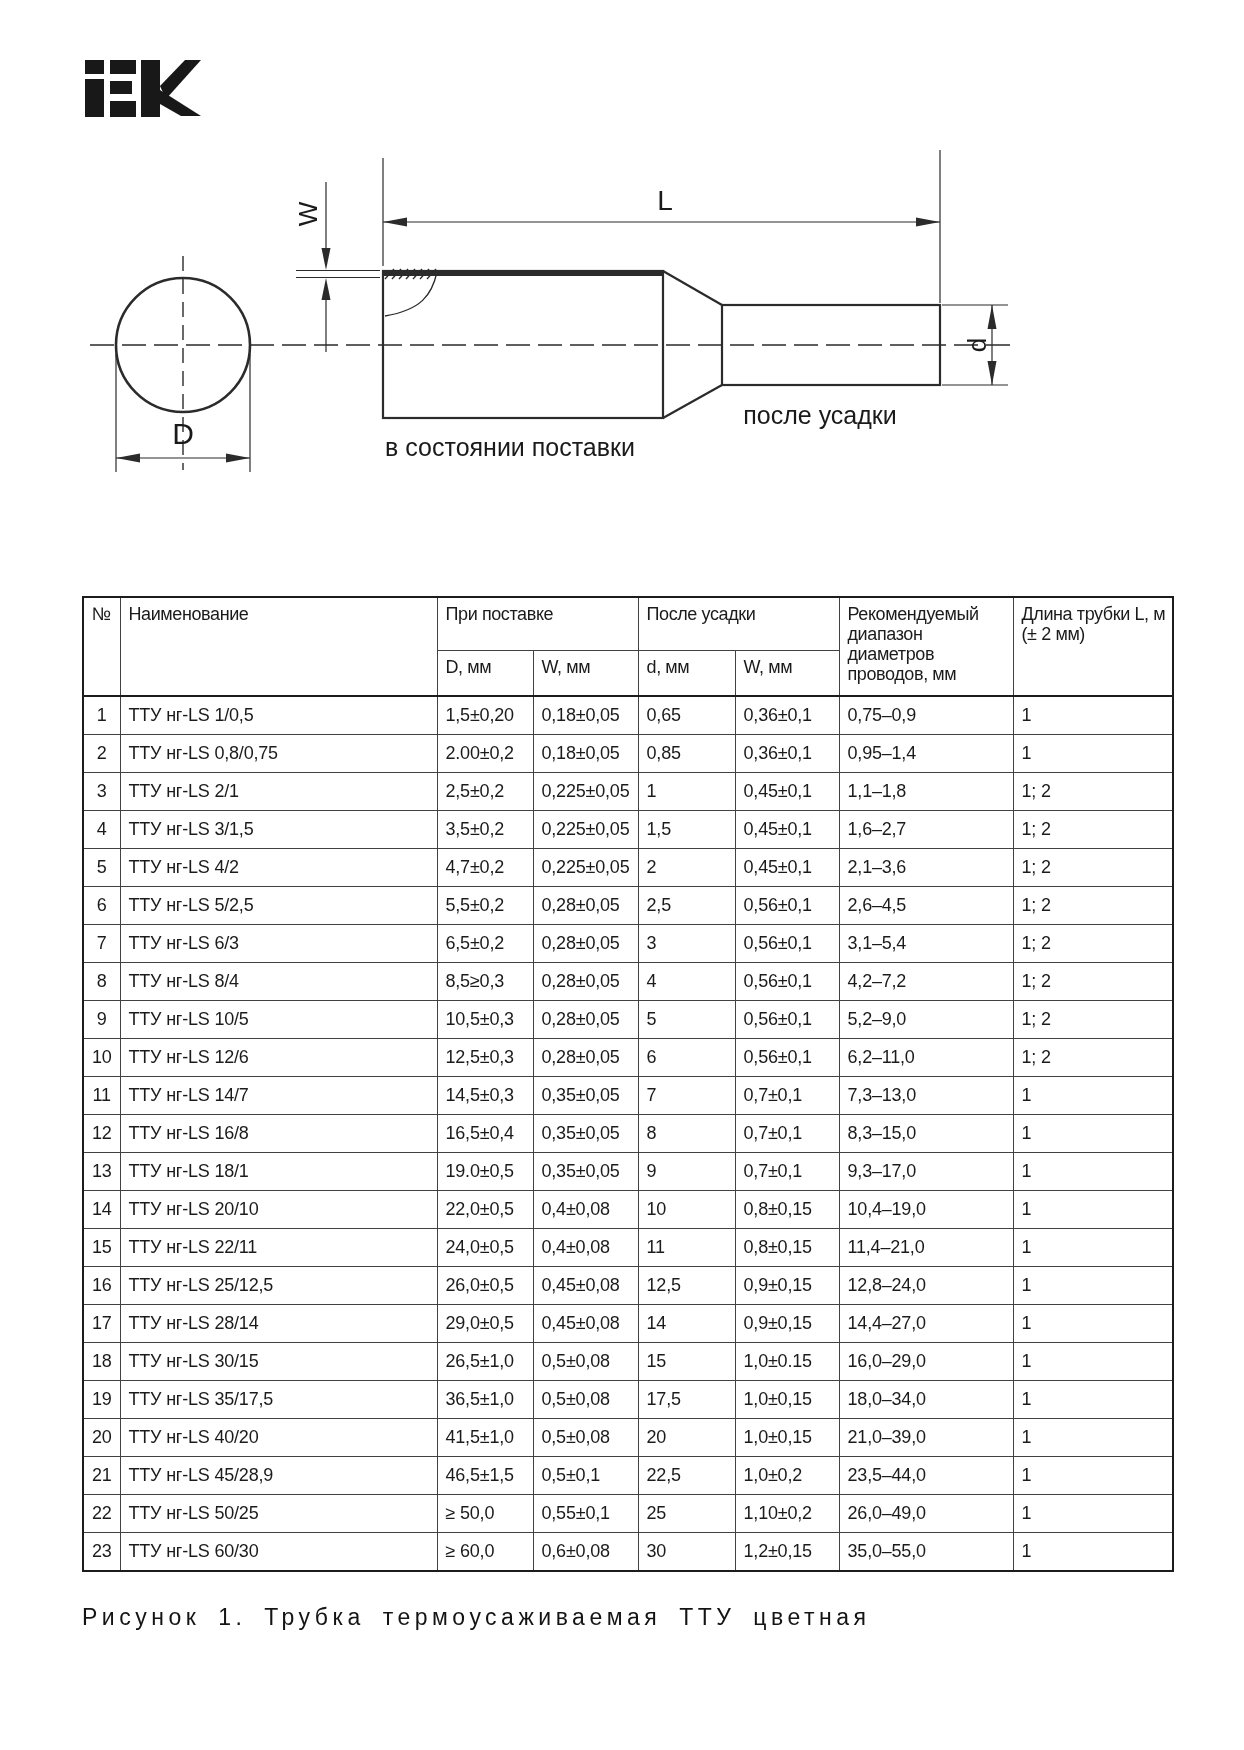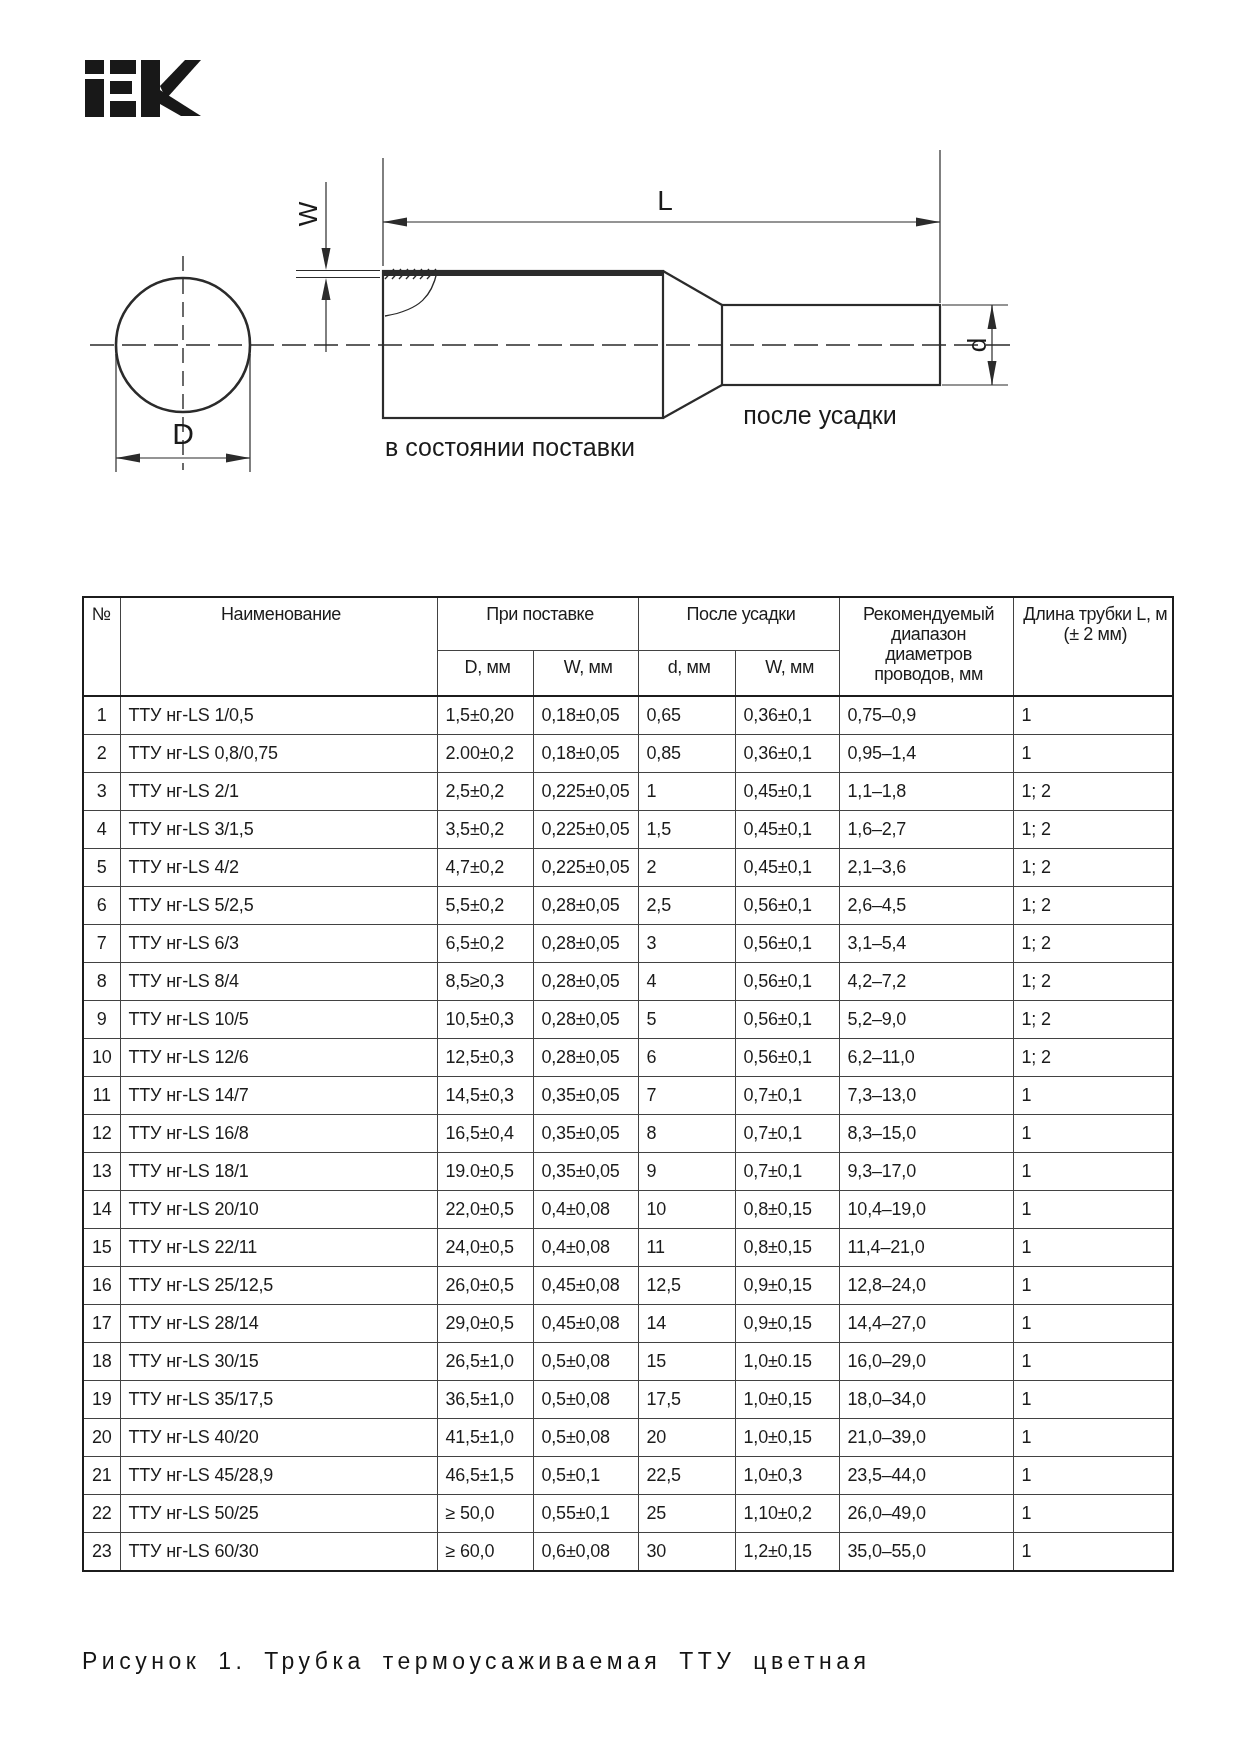--- a/index.html
+++ b/index.html
@@ -13,34 +13,33 @@
 
   table.spec {
     position:absolute; left:82px; top:596px; width:1090px;
     border-collapse:collapse; table-layout:fixed;
     font-size:18px; letter-spacing:-0.2px; color:#1b1b1b;
     border:2px solid #1c1c1c;
   }
   table.spec th, table.spec td { border:1px solid #424242; }
   table.spec thead { border-bottom:2px solid #1c1c1c; }
   table.spec th {
-    font-weight:normal; text-align:center; vertical-align:top;
+    font-weight:normal; text-align:left; vertical-align:top;
     padding:6px 3px 0 8px; font-size:18px; line-height:1.12; letter-spacing:-0.4px;
   }
   table.spec thead tr:first-child th { height:46px; }
   table.spec thead tr:last-child th  { height:38px; }
   table.spec th.h-num { text-align:center; padding-left:2px; }
   table.spec td { height:37px; padding:0 2px 0 8px; vertical-align:middle; white-space:nowrap; }
   table.spec td.c-num { text-align:center; padding:0; }
 
   .caption {
     position:absolute; left:82px; top:1604px;
     font-size:23px; letter-spacing:4.5px; word-spacing:7px; color:#141414;
     white-space:nowrap;
-    margin-top:44px;
   }
 </style>
 </head>
 <body>
 
 <div class="page">
 
   <svg class="logo" width="116" height="58" viewBox="0 0 116 58">
     <g fill="#181818">
       <rect x="0" y="1" width="19" height="14"></rect>
@@ -344,21 +343,21 @@
           <td>1,0±0,15</td>
           <td>21,0–39,0</td>
           <td>1</td>
         </tr>
         <tr>
           <td class="c-num">21</td>
           <td>ТТУ нг-LS 45/28,9</td>
           <td>46,5±1,5</td>
           <td>0,5±0,1</td>
           <td>22,5</td>
-          <td>1,0±0,3</td>
+          <td>1,0±0,2</td>
           <td>23,5–44,0</td>
           <td>1</td>
         </tr>
         <tr>
           <td class="c-num">22</td>
           <td>ТТУ нг-LS 50/25</td>
           <td>≥ 50,0</td>
           <td>0,55±0,1</td>
           <td>25</td>
           <td>1,10±0,2</td>

